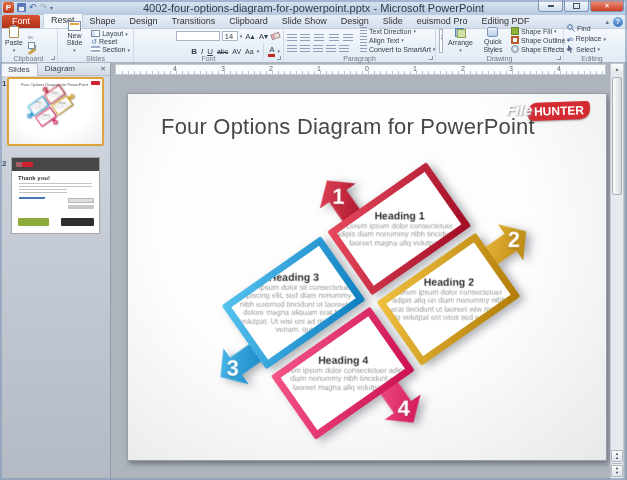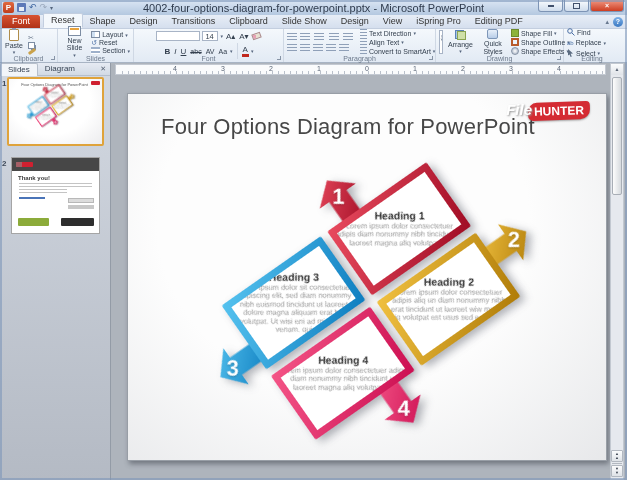--- a/index.html
+++ b/index.html
@@ -36,21 +36,21 @@
   .tab{padding:1px 7px 2px;color:#333;white-space:nowrap;}
   .tab.active{background:#f4f8fc;border:1px solid #c3cedf;border-bottom:1px solid #f4f8fc;border-radius:2px 2px 0 0;}
   .tab-tools{margin-left:auto;display:flex;align-items:center;gap:4px;padding:0 4px 1px;}
   .rib-collapse{font-size:7px;color:#68788f;}
   .help-btn{width:10px;height:10px;border-radius:50%;background:linear-gradient(#7fb2e8,#3a78c2);color:#fff;
     font-size:7px;font-weight:bold;text-align:center;line-height:10px;}
 
   
   .ribbon{position:absolute;top:29px;left:0;right:0;height:34px;display:flex;
     background:linear-gradient(#f4f8fc,#e2eaf4);border-bottom:1px solid #a8b4c4;}
-  .rgroup{position:relative;border-right:1px solid #cfd8e4;height:100%;padding:2px 3px 9px;display:flex;gap:3px;align-items:center;}
+  .rgroup{position:relative;border-right:1px solid #cfd8e4;height:100%;padding:2px 3px 9px;display:flex;gap:3px;align-items:flex-end;}
   .rgroup-label{position:absolute;bottom:0;left:0;right:0;text-align:center;font-size:7px;color:#6d7a8c;}
   .launcher{position:absolute;bottom:2px;right:2px;width:4px;height:4px;border-right:1px solid #8794a6;border-bottom:1px solid #8794a6;}
   .bigbtn{display:flex;flex-direction:column;align-items:center;font-size:7px;color:#34404f;line-height:1.05;text-align:center;gap:1px;padding:0 2px;}
   .minicol{display:flex;flex-direction:column;gap:1px;}
   .minirow{display:flex;align-items:center;gap:2px;font-size:7px;color:#34404f;white-space:nowrap;}
   .drop{font-size:5px;color:#55657d;}
   .ic-clipboard{width:10px;height:12px;border:1px solid #b08d4a;border-radius:1px;background:#fff;position:relative;}
   .ic-clipboard::after{content:"";position:absolute;left:2px;top:-2px;width:4px;height:2px;background:#8a98ac;}
   .ic-scissors{font-size:7px;color:#6d7a8c;line-height:7px;}
   .ic-copy{width:7px;height:7px;border:1px solid #7d8da3;background:#fff;box-shadow:2px 2px 0 -1px #7d8da3;}
@@ -186,22 +186,22 @@
 
 <div class="tabrow">
   <span class="tab-file">Font</span>
   <span class="tab active">Reset</span>
   <span class="tab">Shape</span>
   <span class="tab">Design</span>
   <span class="tab">Transitions</span>
   <span class="tab">Clipboard</span>
   <span class="tab">Slide Show</span>
   <span class="tab">Design</span>
-  <span class="tab">View</span>
-  <span class="tab">iSpring Pro</span>
+  <span class="tab">Slide</span>
+  <span class="tab">euismod Pro</span>
   <span class="tab">Editing PDF</span>
   <span class="tab-tools">
     <span class="rib-collapse">▴</span>
     <span class="help-btn">?</span>
   </span>
 </div>
 
 <div class="ribbon">
 
   <div class="rgroup" style="width:58px;">

